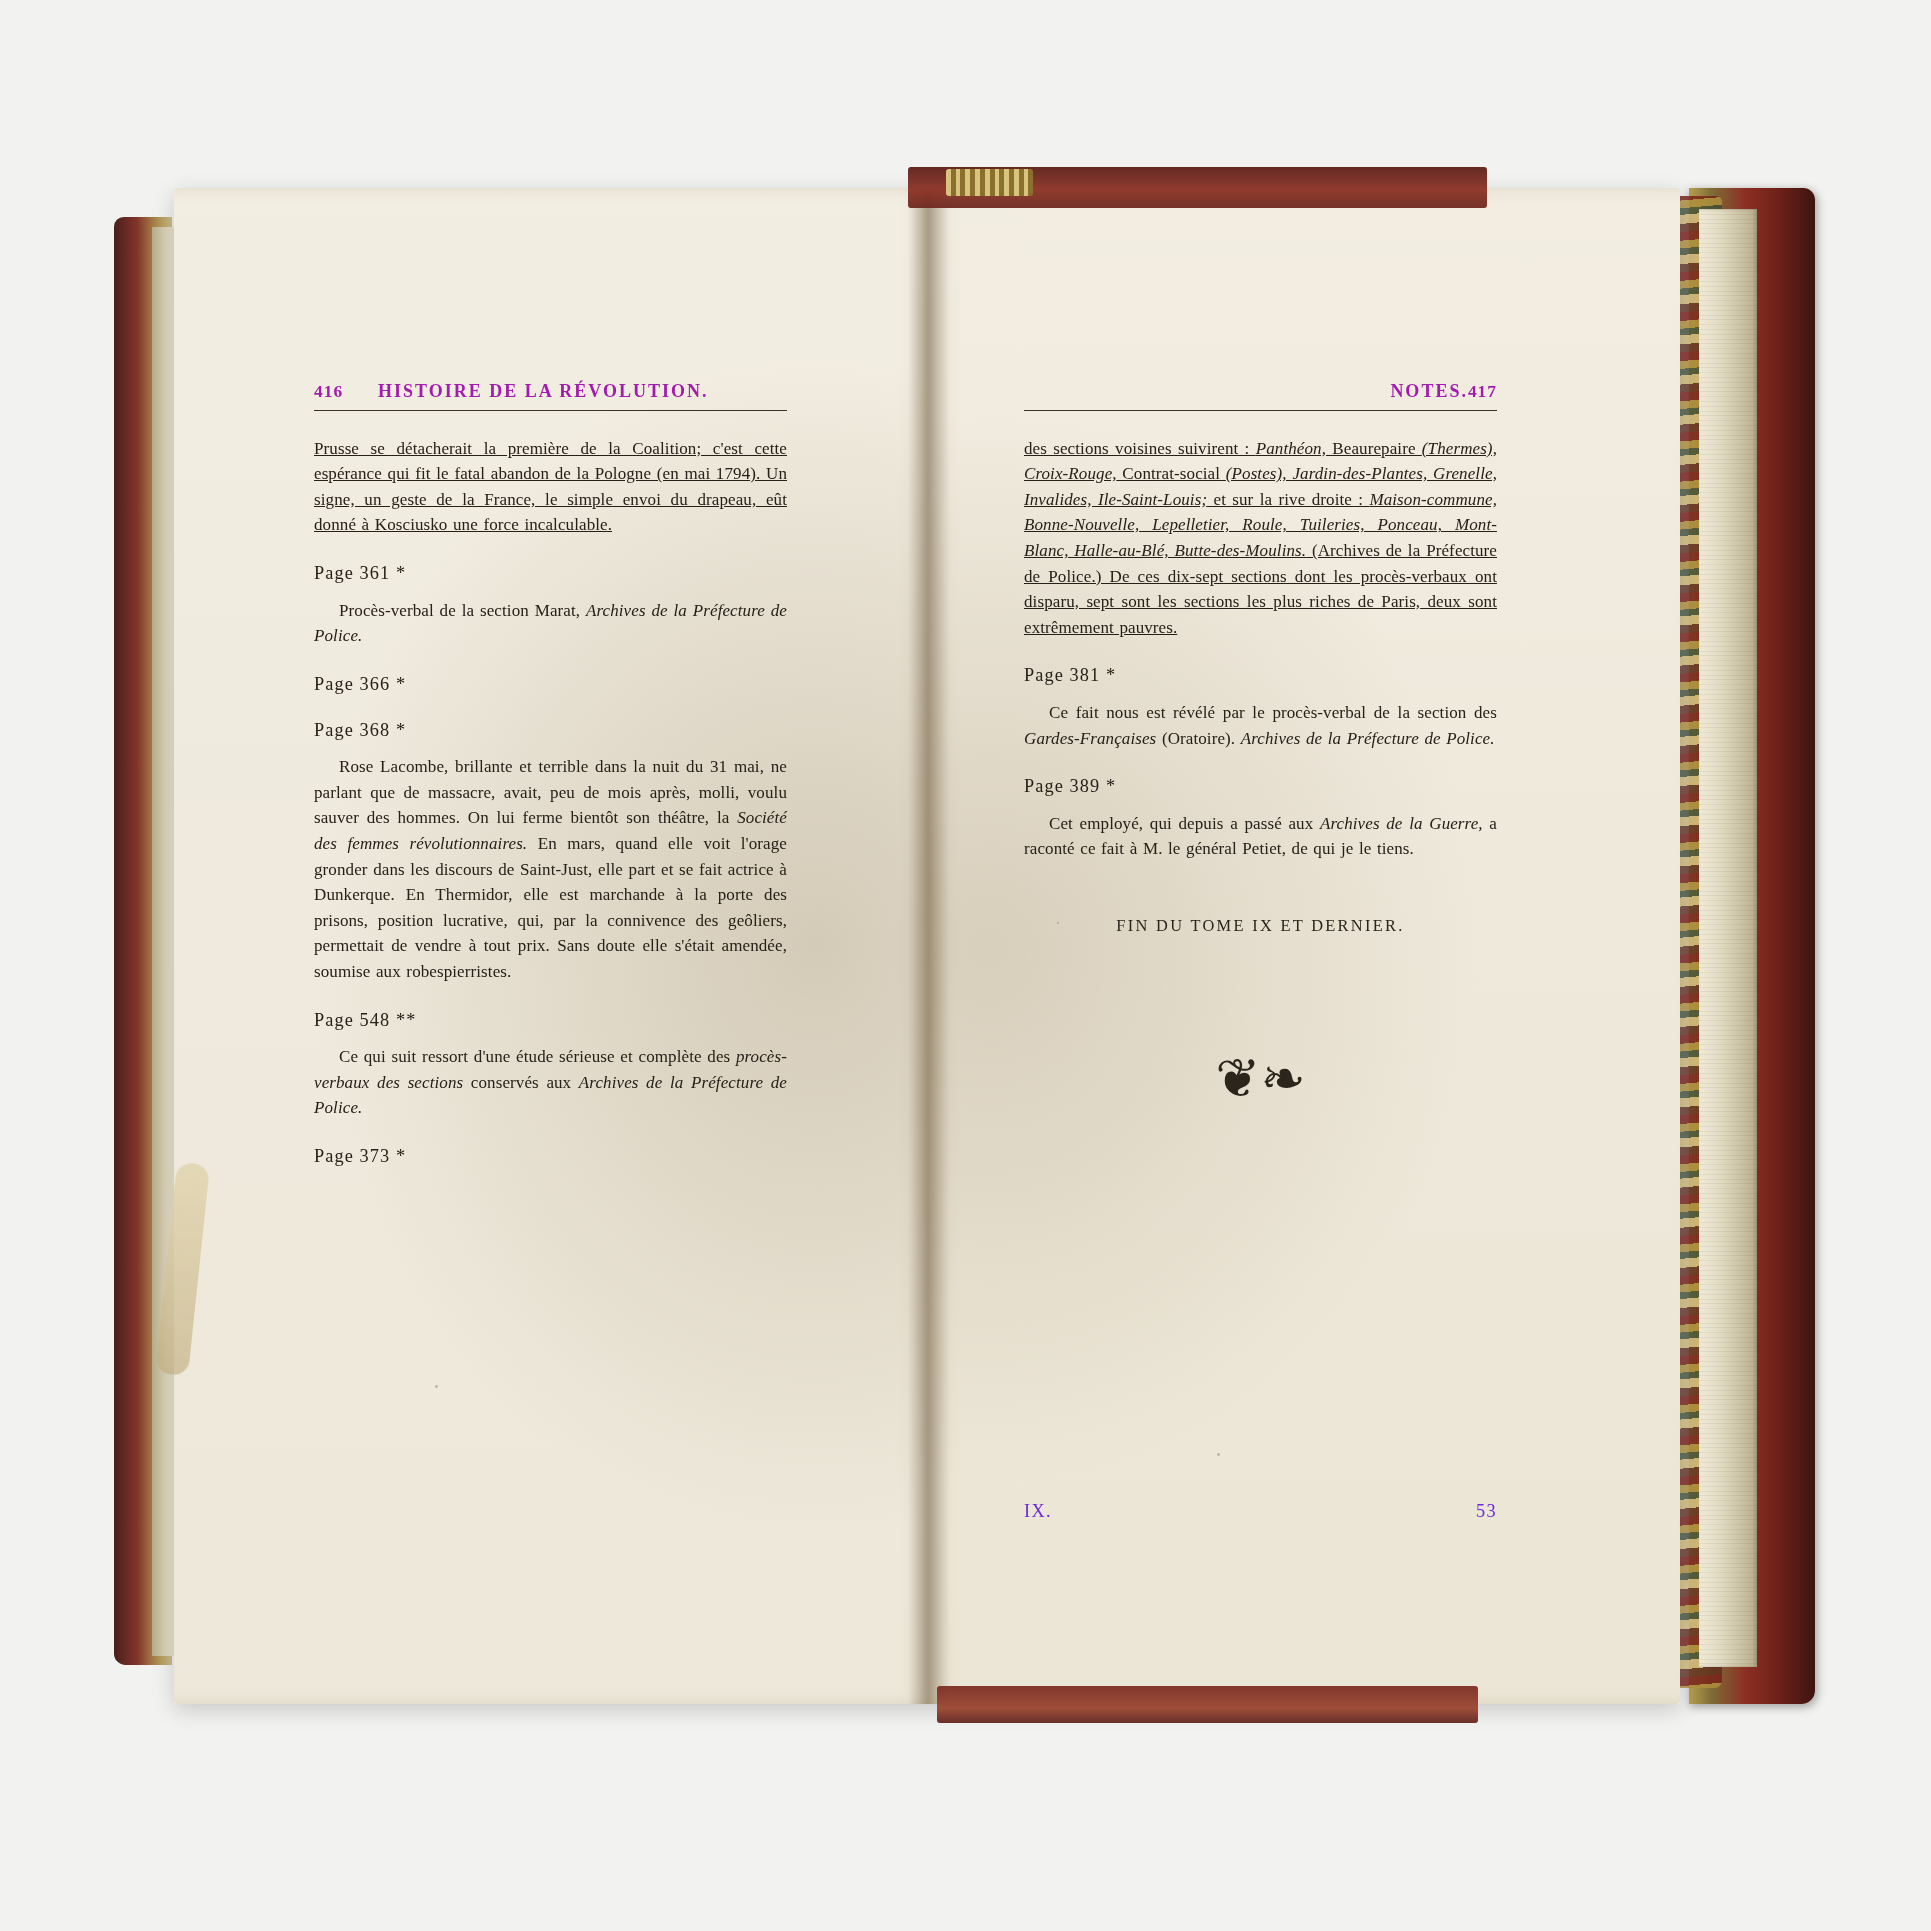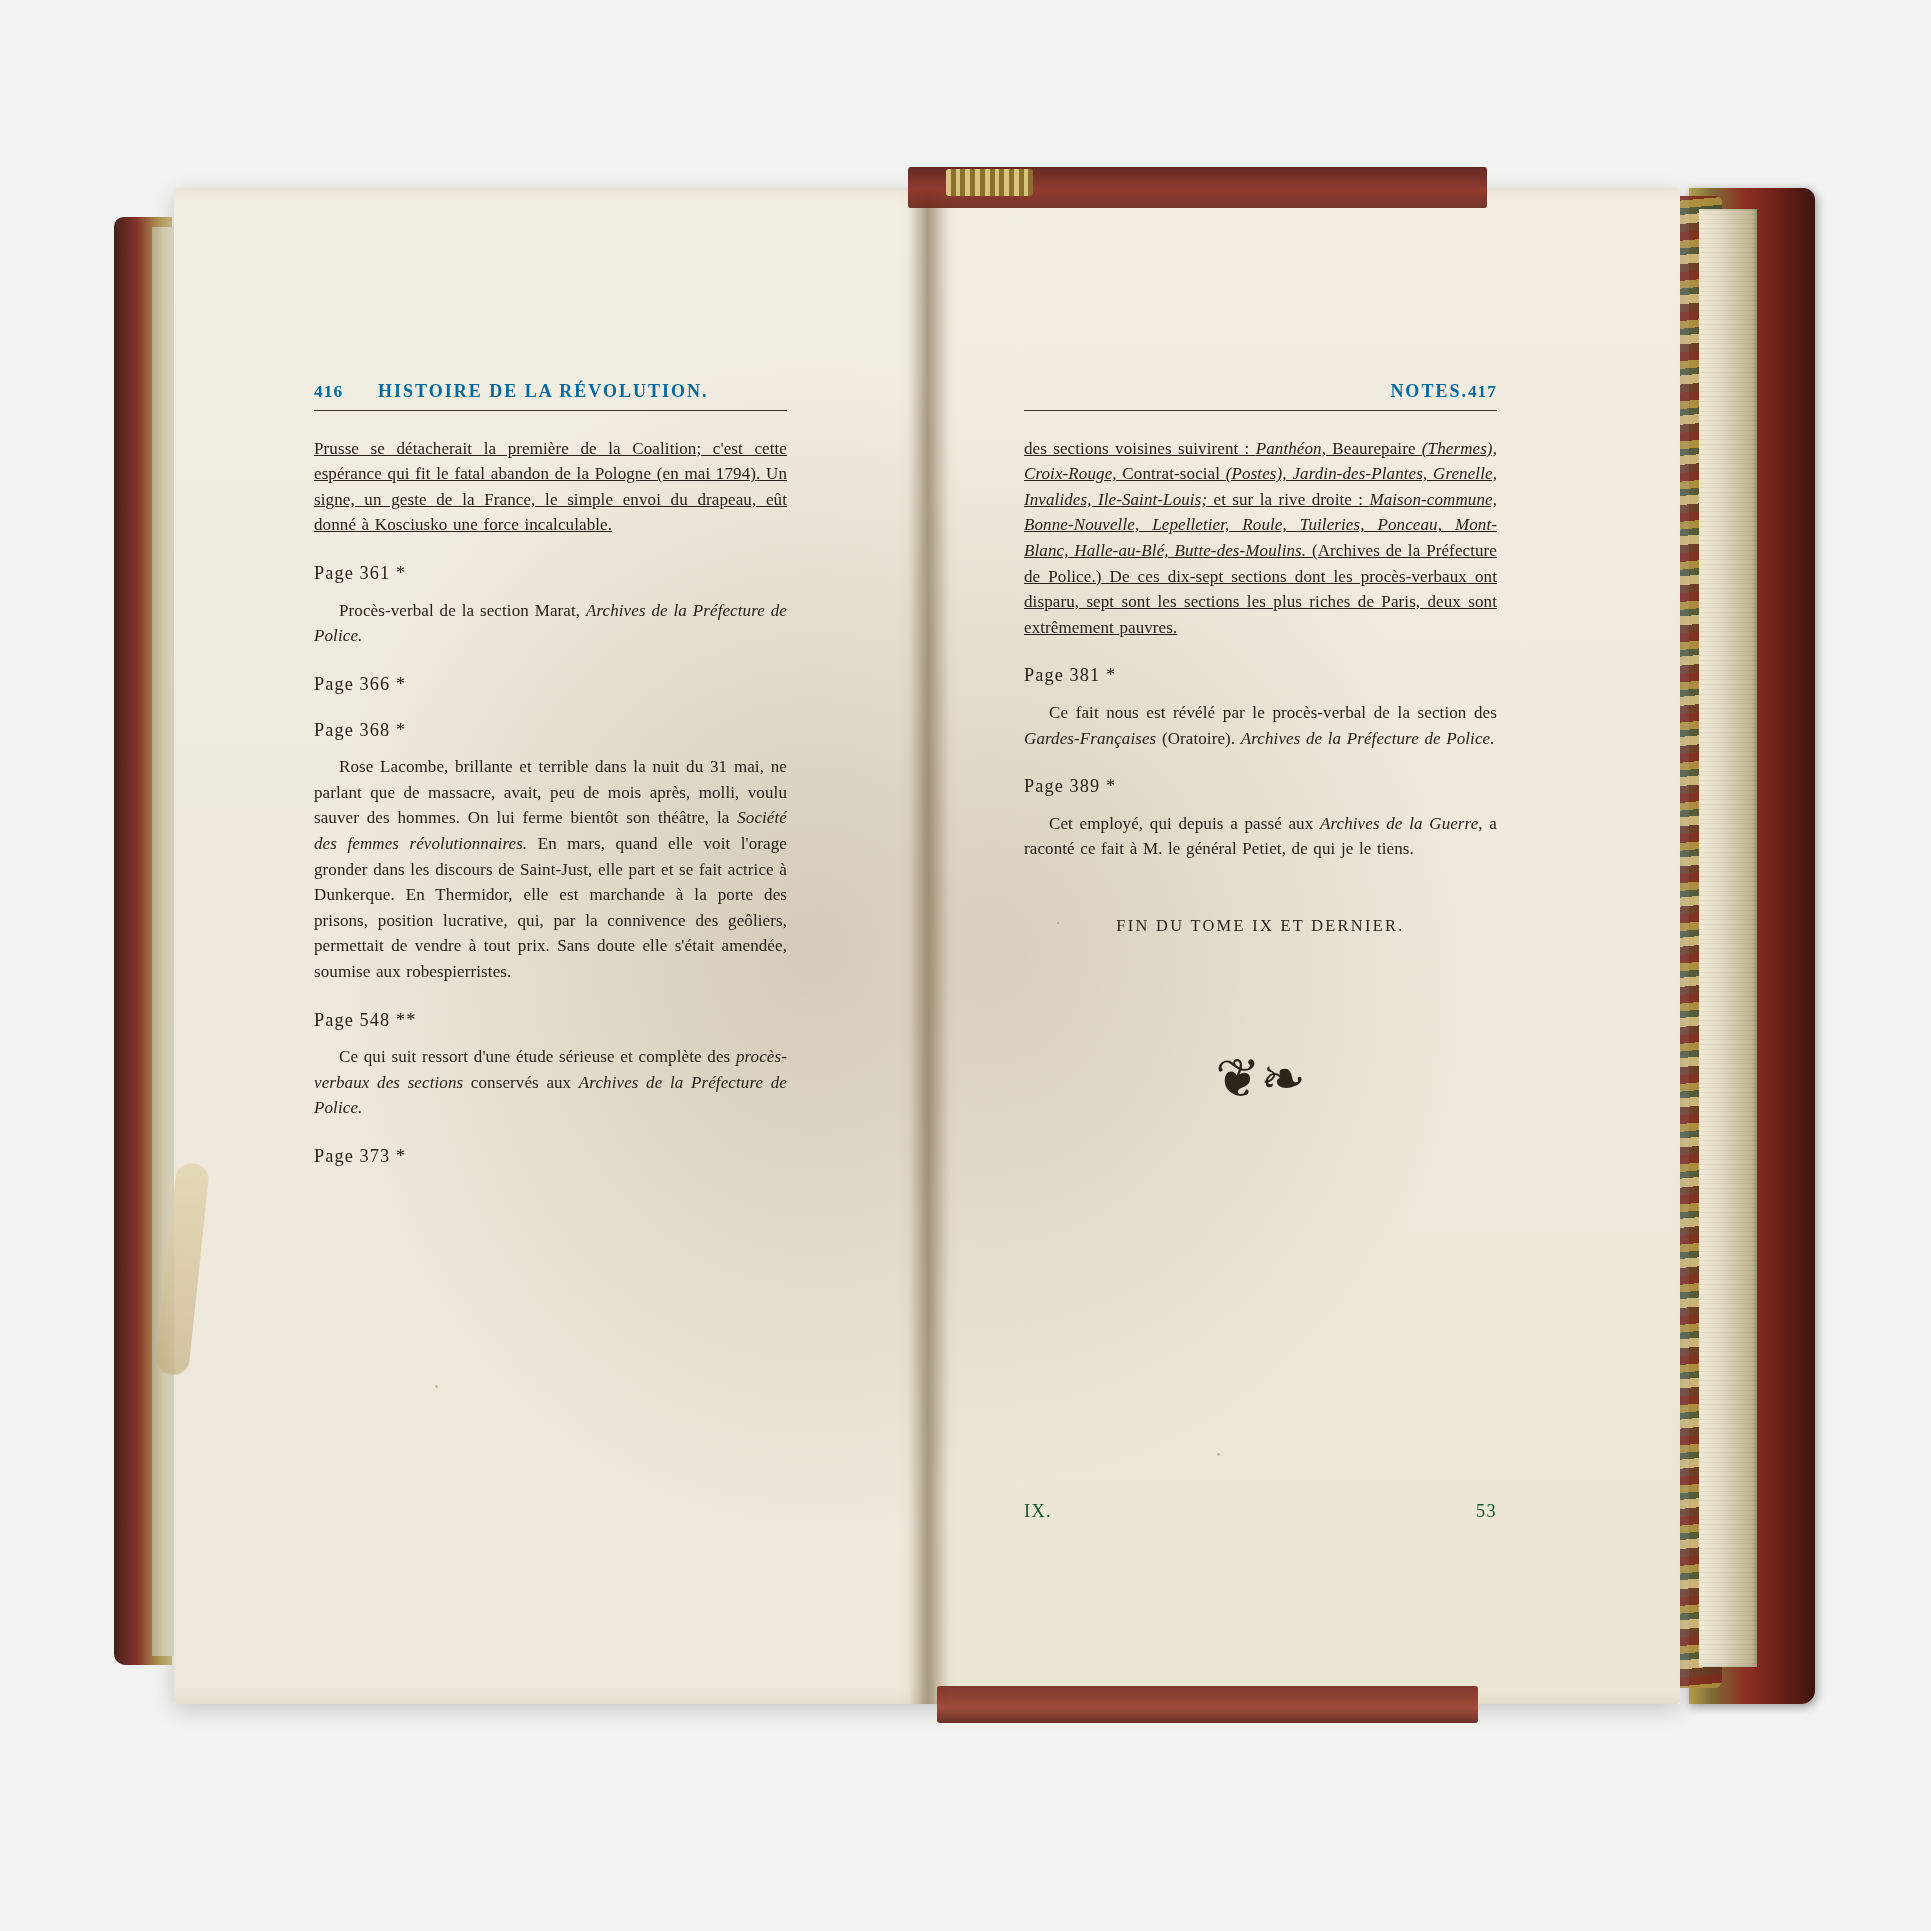--- a/index.html
+++ b/index.html
@@ -192,21 +192,21 @@
   }
   #col-left { left: 140px; top: 193px; width: 473px; }
   #col-right { left: 850px; top: 193px; width: 473px; }
 
   .running-head {
     display: flex;
     align-items: baseline;
     font-size: 16.4px;
     letter-spacing: 1.5px;
     font-weight: 700;
-    color: #0369a1;
+    color: #a21caf;
     margin-bottom: 6px;
   }
   .running-head .folio { font-size: 17.4px; letter-spacing: 1px; }
   .running-head .title { font-size: 18px; letter-spacing: 2px; }
   .rh-left .folio { margin-right: 35px; }
   .rh-right { justify-content: flex-end; }
   .rh-right .title { margin-left: 127px; }
   .rule {
     border: 0;
     border-top: 1.3px solid #3a3129;
@@ -249,21 +249,21 @@
   }
   .foot-line {
     position: absolute;
     left: 850px;
     top: 1313px;
     width: 473px;
     display: flex;
     justify-content: space-between;
     font-size: 18.3px;
     letter-spacing: 1.4px;
-    color: #14532d;
+    color: #6d28d9;
   }
   
   .speck {
     position: absolute;
     background: #8a7a5c;
     border-radius: 50%;
     opacity: .45;
   }
 </style>
 </head>

